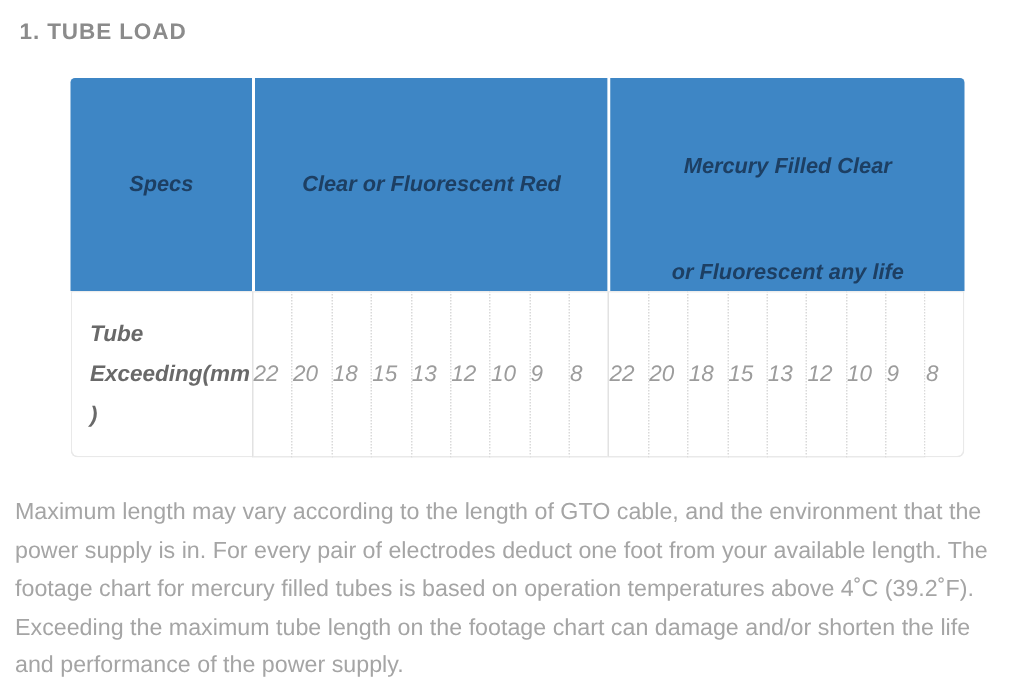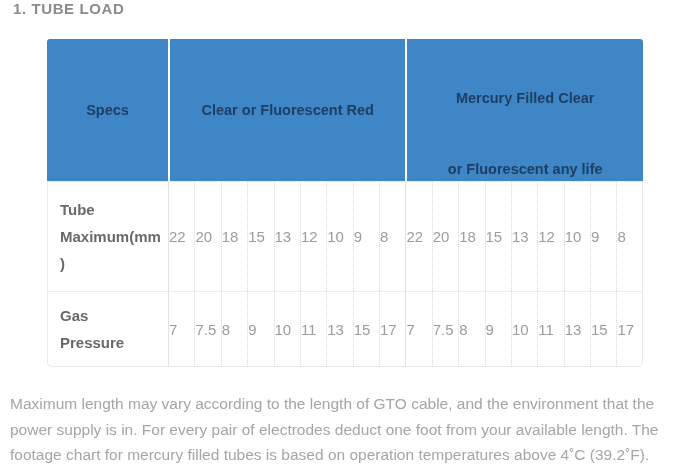--- a/index.html
+++ b/index.html
@@ -5,39 +5,40 @@
   html, body {
     margin: 0;
     padding: 0;
     background: #ffffff;
     font-family: "Liberation Sans", sans-serif;
   }
   .page {
     width: 681px;
     height: 466px;
     box-sizing: border-box;
-    padding: 0 12px 0 12px;
+    padding: 13px 12px 0 12px;
     overflow: hidden;
   }
   .section-title {
     font-size: 15px;
     font-weight: bold;
     color: #8b8b8b;
     letter-spacing: 0.6px;
     margin: 0 0 0 1px;
   }
   .table-wrap {
     margin: 22px 0 0 35px;
     width: 596px;
   }
   table.tube-table {
     border-collapse: separate;
     border-spacing: 0;
     table-layout: fixed;
     width: 596px;
+    font-style: italic;
   }
   table.tube-table col.c-specs { width: 121px; }
   
   thead th {
     background: #3e86c5;
     color: #1d3f63;
     font-size: 14.5px;
     font-weight: 600;
     height: 58px;
     vertical-align: middle;
@@ -102,61 +103,40 @@
           <th>Specs</th>
           <th colspan="9" class="sep">Clear or Fluorescent Red</th>
           <th colspan="9" class="sep">
             <span class="hline">Mercury Filled Clear</span>
             <span class="hline">or Fluorescent any life</span>
           </th>
         </tr>
       </thead>
       <tbody>
         <tr data-row-index="0">
-          <td class="label-cell">Tube Maximum(mm )</td>
+          <td class="label-cell">Tube Exceeding(mm )</td>
         <td class="num group-start">22</td>
             <td class="num">20</td>
             <td class="num">18</td>
             <td class="num">15</td>
             <td class="num">13</td>
             <td class="num">12</td>
             <td class="num">10</td>
             <td class="num">9</td>
             <td class="num">8</td>
             <td class="num group-start">22</td>
             <td class="num">20</td>
             <td class="num">18</td>
             <td class="num">15</td>
             <td class="num">13</td>
             <td class="num">12</td>
             <td class="num">10</td>
             <td class="num">9</td>
             <td class="num">8</td>
           </tr>
-        <tr data-row-index="2">
-          <td class="label-cell">Gas Pressure</td>
-        <td class="num group-start">7</td>
-            <td class="num">7.5</td>
-            <td class="num">8</td>
-            <td class="num">9</td>
-            <td class="num">10</td>
-            <td class="num">11</td>
-            <td class="num">13</td>
-            <td class="num">15</td>
-            <td class="num">17</td>
-            <td class="num group-start">7</td>
-            <td class="num">7.5</td>
-            <td class="num">8</td>
-            <td class="num">9</td>
-            <td class="num">10</td>
-            <td class="num">11</td>
-            <td class="num">13</td>
-            <td class="num">15</td>
-            <td class="num">17</td>
-          </tr>
       </tbody>
     </table>
   </div>
 
   <p class="note">
     <span>Maximum length may vary according to the length of GTO cable, and the environment that the power supply is in. For every pair of electrodes deduct one foot from your available length. The footage chart for mercury filled tubes is based on operation temperatures above 4˚C (39.2˚F). Exceeding the maximum tube length on the footage chart can damage and/or shorten the life and performance of the power supply. </span>
   </p>
 
 </div>
 

